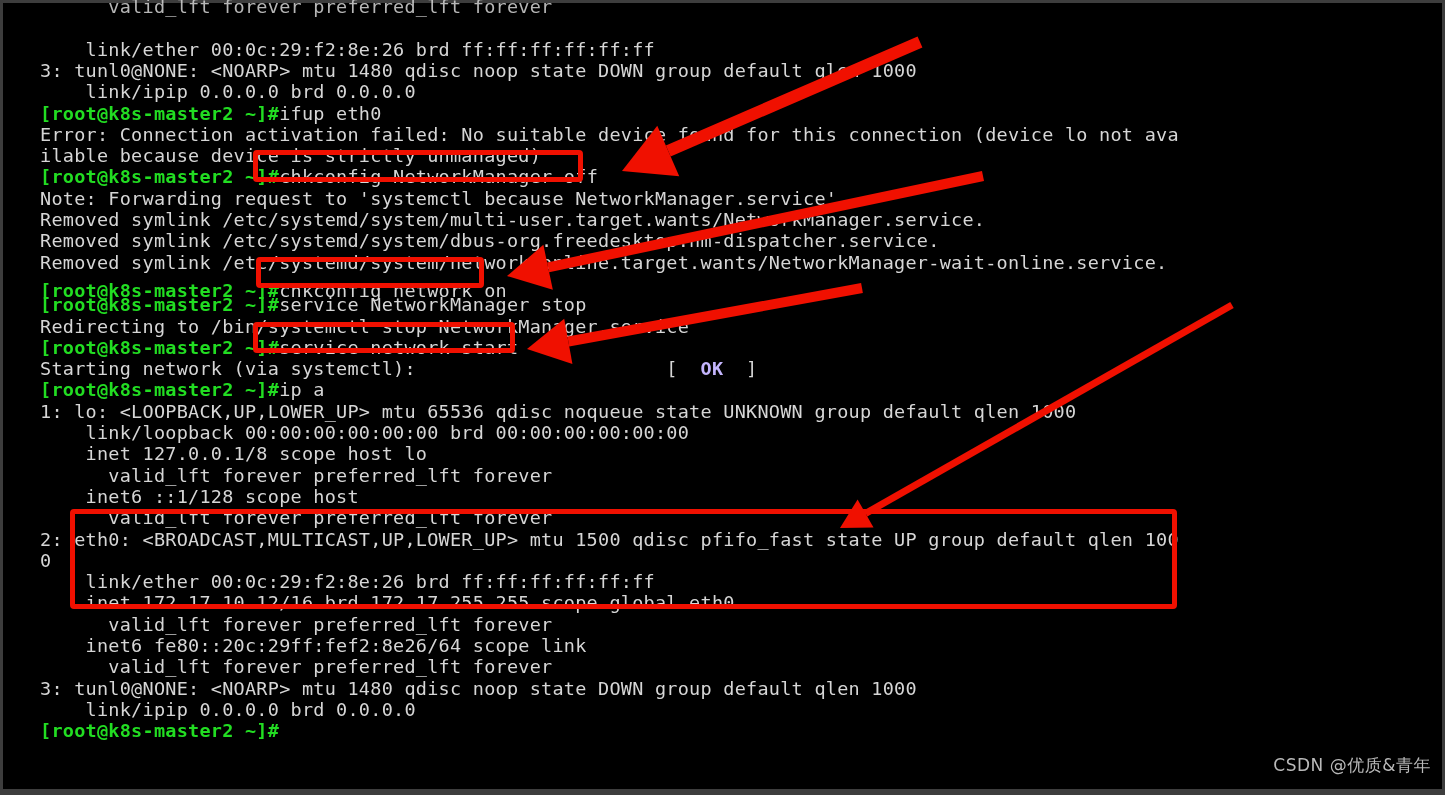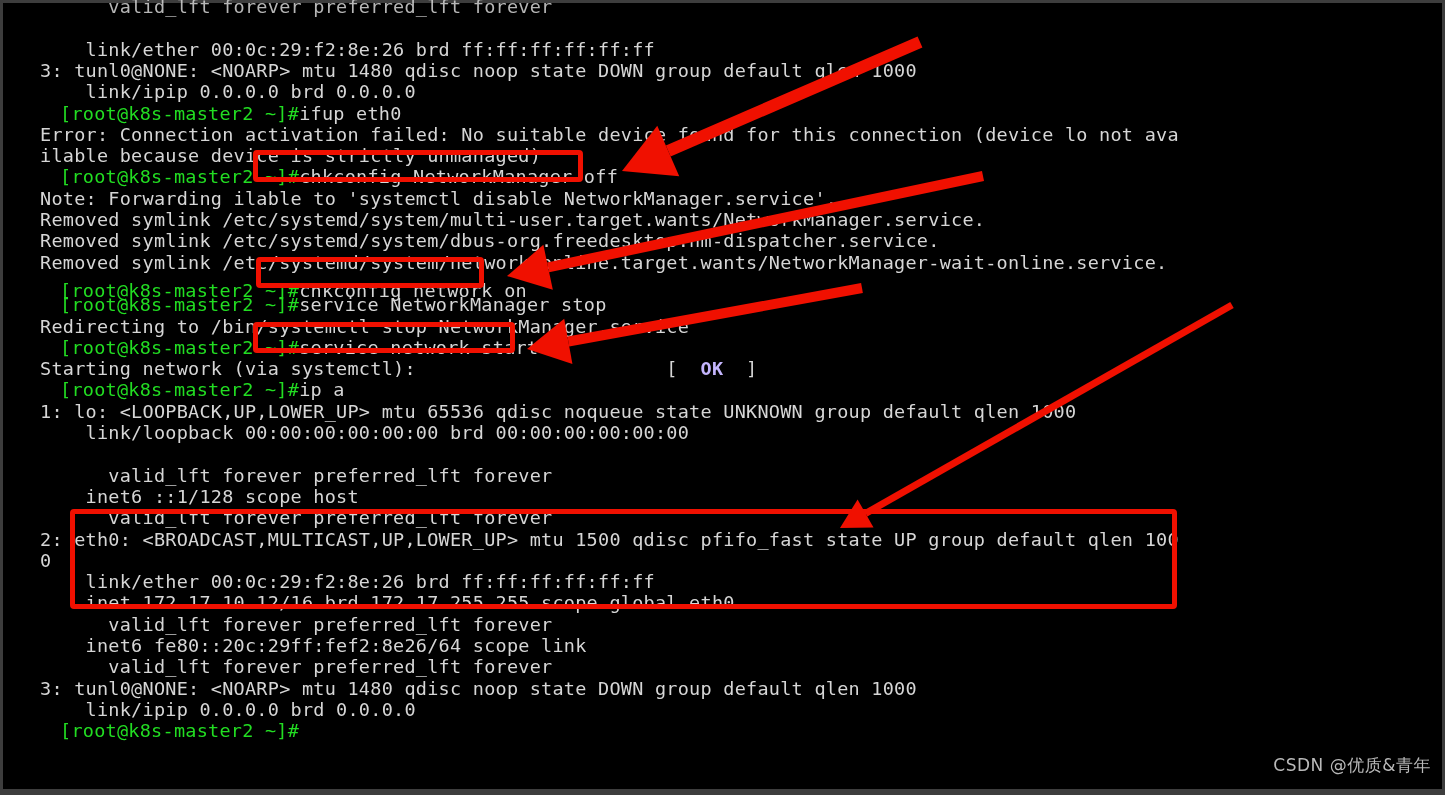--- a/index.html
+++ b/index.html
@@ -36,21 +36,21 @@
   }
   .line {
     height: 21.3px;
     line-height: 21.3px;
     font-size: 18.5px;
     letter-spacing: 0.25px;
     color: #d6d6d6;
     white-space: pre;
     font-family: "DejaVu Sans Mono", "Liberation Mono", monospace;
   }
-  .prompt { color: #22dd22; font-weight: normal; margin-left: 20px; }
+  .prompt { color: #22dd22; font-weight: bold; }
   .ok     { color: #c4b5fd; font-weight: bold; }
   .white  { color: #d6d6d6; }
 
   
   .hl-box {
     position: absolute;
     border: 5px solid #f01000;
     border-radius: 4px;
     box-sizing: border-box;
     pointer-events: none;
@@ -86,32 +86,33 @@
 
   <div id="console">
       <div class="line" style="position: absolute; left: 0px; top: 0px; opacity: 0.85;"><span class="white">      valid_lft forever preferred_lft forever</span></div>
       <div class="line" style="position: absolute; left: 0px; top: 42.6px;"><span class="white">    link/ether 00:0c:29:f2:8e:26 brd ff:ff:ff:ff:ff:ff</span></div>
       <div class="line" style="position: absolute; left: 0px; top: 63.9px;"><span class="white">3: tunl0@NONE: &lt;NOARP&gt; mtu 1480 qdisc noop state DOWN group default qlen 1000</span></div>
       <div class="line" style="position: absolute; left: 0px; top: 85.2px;"><span class="white">    link/ipip 0.0.0.0 brd 0.0.0.0</span></div>
       <div class="line" style="position: absolute; left: 0px; top: 106.5px;"><span class="prompt">[root@k8s-master2 ~]#</span><span class="white">ifup eth0</span></div>
       <div class="line" style="position: absolute; left: 0px; top: 127.8px;"><span class="white">Error: Connection activation failed: No suitable device found for this connection (device lo not ava</span></div>
       <div class="line" style="position: absolute; left: 0px; top: 149.1px;"><span class="white">ilable because device is strictly unmanaged)</span></div>
       <div class="line" style="position: absolute; left: 0px; top: 170.4px;"><span class="prompt">[root@k8s-master2 ~]#</span><span class="white">chkconfig NetworkManager off</span></div>
-      <div class="line" style="position: absolute; left: 0px; top: 191.7px;"><span class="white">Note: Forwarding ilable to 'systemctl disable NetworkManager.service'.</span></div>
+      <div class="line" style="position: absolute; left: 0px; top: 191.7px;"><span class="white">Note: Forwarding request to 'systemctl because NetworkManager.service'.</span></div>
       <div class="line" style="position: absolute; left: 0px; top: 213px;"><span class="white">Removed symlink /etc/systemd/system/multi-user.target.wants/NetworkManager.service.</span></div>
       <div class="line" style="position: absolute; left: 0px; top: 234.3px;"><span class="white">Removed symlink /etc/systemd/system/dbus-org.freedesktop.nm-dispatcher.service.</span></div>
       <div class="line" style="position: absolute; left: 0px; top: 255.6px;"><span class="white">Removed symlink /etc/systemd/system/network-online.target.wants/NetworkManager-wait-online.service.</span></div>
       <div class="line" style="position: absolute; left: 0px; top: 284px;"><span class="prompt">[root@k8s-master2 ~]#</span><span class="white">chkconfig network on</span></div>
       <div class="line" style="position: absolute; left: 0px; top: 298.2px;"><span class="prompt">[root@k8s-master2 ~]#</span><span class="white">service NetworkManager stop</span></div>
       <div class="line" style="position: absolute; left: 0px; top: 319.5px;"><span class="white">Redirecting to /bin/systemctl stop NetworkManager.service</span></div>
       <div class="line" style="position: absolute; left: 0px; top: 340.8px;"><span class="prompt">[root@k8s-master2 ~]#</span><span class="white">service network start</span></div>
       <div class="line" style="position: absolute; left: 0px; top: 362.1px;"><span class="white">Starting network (via systemctl):</span><span>                      </span><span class="white">[  </span><span class="ok">OK</span><span class="white">  ]</span></div>
       <div class="line" style="position: absolute; left: 0px; top: 383.4px;"><span class="prompt">[root@k8s-master2 ~]#</span><span class="white">ip a</span></div>
       <div class="line" style="position: absolute; left: 0px; top: 404.7px;"><span class="white">1: lo: &lt;LOOPBACK,UP,LOWER_UP&gt; mtu 65536 qdisc noqueue state UNKNOWN group default qlen 1000</span></div>
       <div class="line" style="position: absolute; left: 0px; top: 426px;"><span class="white">    link/loopback 00:00:00:00:00:00 brd 00:00:00:00:00:00</span></div>
+      <div class="line" style="position: absolute; left: 0px; top: 447.3px;"><span class="white">    inet 127.0.0.1/8 scope host lo</span></div>
       <div class="line" style="position: absolute; left: 0px; top: 468.6px;"><span class="white">      valid_lft forever preferred_lft forever</span></div>
       <div class="line" style="position: absolute; left: 0px; top: 489.9px;"><span class="white">    inet6 ::1/128 scope host</span></div>
       <div class="line" style="position: absolute; left: 0px; top: 511.2px;"><span class="white">      valid_lft forever preferred_lft forever</span></div>
       <div class="line" style="position: absolute; left: 0px; top: 532.5px;"><span class="white">2: eth0: &lt;BROADCAST,MULTICAST,UP,LOWER_UP&gt; mtu 1500 qdisc pfifo_fast state UP group default qlen 100</span></div>
       <div class="line" style="position: absolute; left: 0px; top: 553.8px;"><span class="white">0</span></div>
       <div class="line" style="position: absolute; left: 0px; top: 575.1px;"><span class="white">    link/ether 00:0c:29:f2:8e:26 brd ff:ff:ff:ff:ff:ff</span></div>
       <div class="line" style="position: absolute; left: 0px; top: 596.4px;"><span class="white">    inet 172.17.10.12/16 brd 172.17.255.255 scope global eth0</span></div>
       <div class="line" style="position: absolute; left: 0px; top: 617.7px;"><span class="white">      valid_lft forever preferred_lft forever</span></div>
       <div class="line" style="position: absolute; left: 0px; top: 639px;"><span class="white">    inet6 fe80::20c:29ff:fef2:8e26/64 scope link</span></div>
       <div class="line" style="position: absolute; left: 0px; top: 660.3px;"><span class="white">      valid_lft forever preferred_lft forever</span></div>

